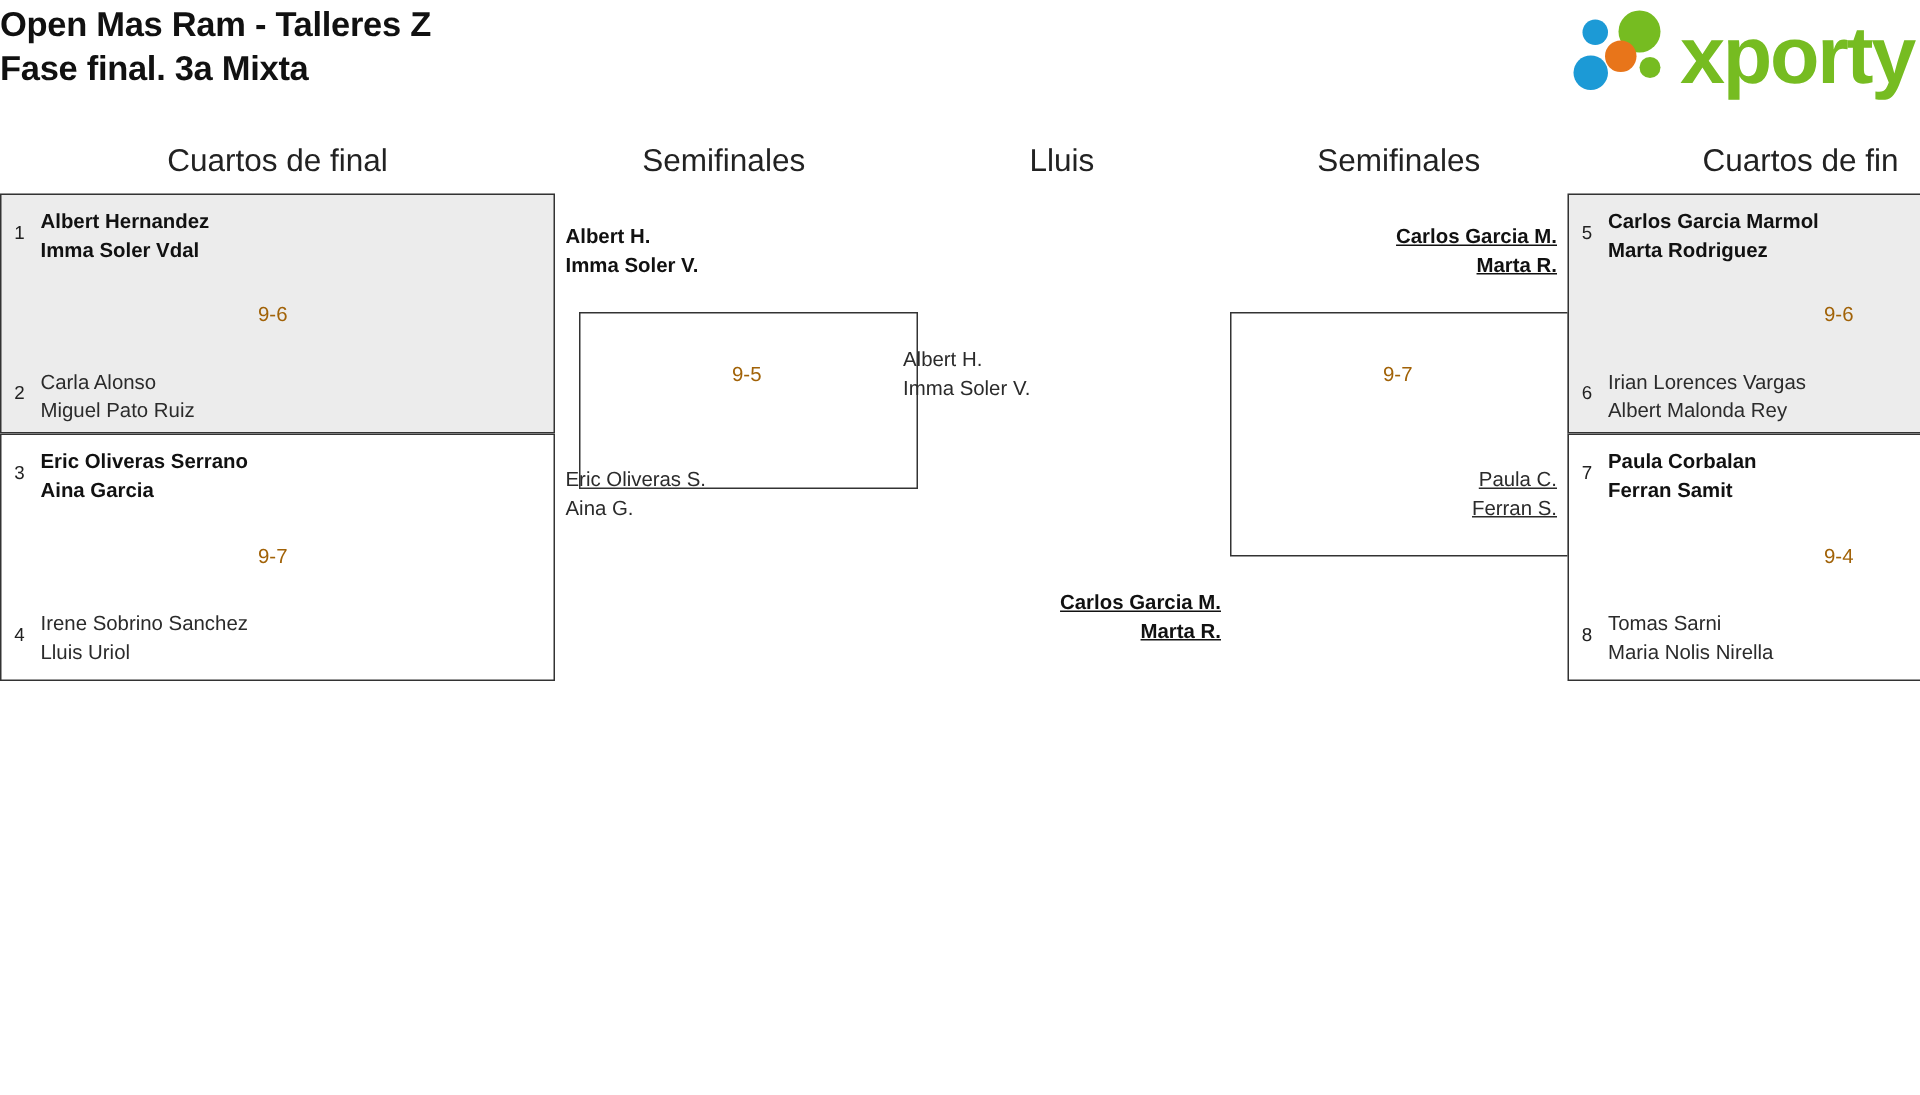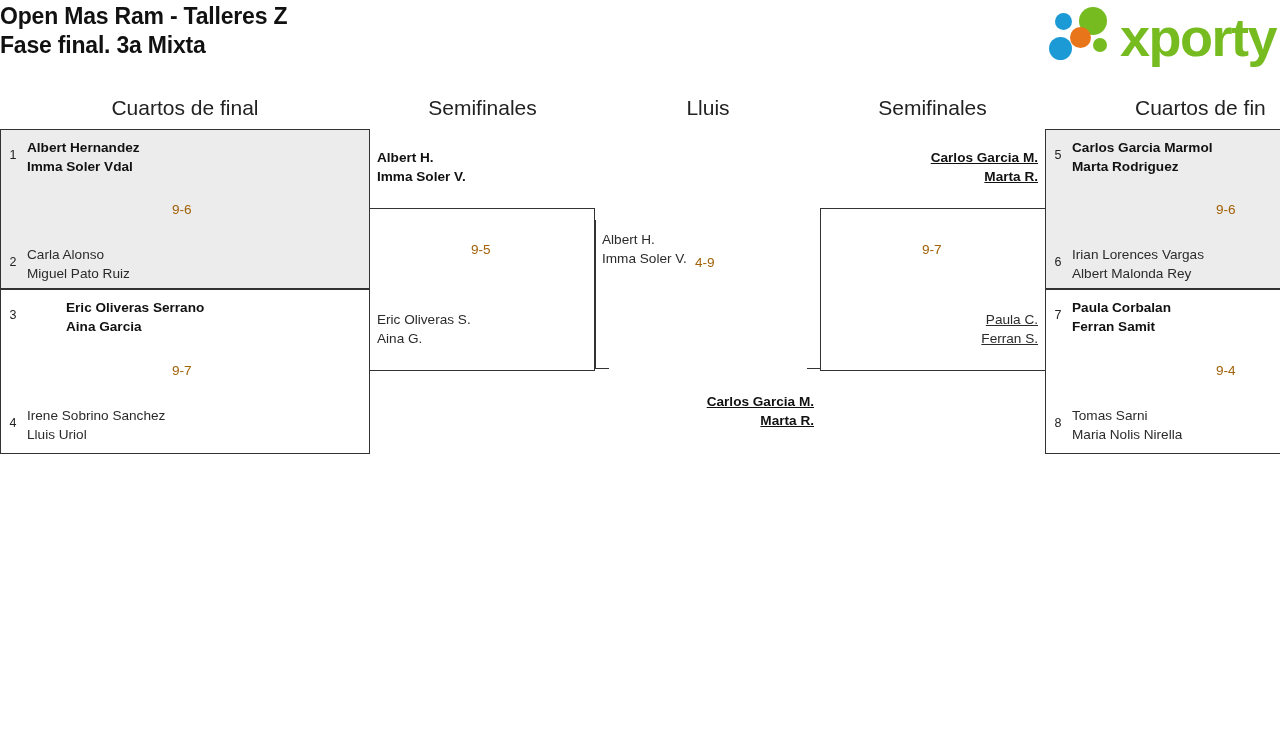--- a/index.html
+++ b/index.html
@@ -98,60 +98,53 @@
 
     <div class="seed" style="left:2px; top:125px;">2</div>
     <div class="pair" style="left:26px; top:116px;">
       <div>Carla Alonso</div>
       <div>Miguel Pato Ruiz</div>
     </div>
   </div>
 
   <div class="box" style="left:0px; top:289px; width:370px; height:165px;">
     <div class="seed" style="left:2px; top:18px;">3</div>
-    <div class="pair win" style="left:26px; top:9px;margin-left:39px;">
+    <div class="pair win" style="left:26px; top:9px;">
       <div>Eric Oliveras Serrano</div>
       <div>Aina Garcia</div>
     </div>
 
     <div class="score" style="left:171px; top:73px;">9-7</div>
 
     <div class="seed" style="left:2px; top:126px;">4</div>
     <div class="pair" style="left:26px; top:117px;">
       <div>Irene Sobrino Sanchez</div>
       <div>Lluis Uriol</div>
     </div>
   </div>
 
   <div class="pair win" style="left:377px; top:149px;">
     <div>Albert H.</div>
     <div>Imma Soler V.</div>
   </div>
 
-  <div class="box" style="left:369px; top:208px; width:226px; height:163px;">
+  <div class="box" style="left:386px; top:208px; width:226px; height:118px;">
     <div class="score" style="left:101px; top:33px;">9-5</div>
   </div>
 
   <div class="pair" style="left:377px; top:311px;">
     <div>Eric Oliveras S.</div>
     <div>Aina G.</div>
   </div>
 
   <div class="pair" style="left:602px; top:231px;">
     <div>Albert H.</div>
     <div>Imma Soler V.</div>
   </div>
 
-  <div style="position:absolute; left:595px; top:220px; width:226px; height:149px;">
-    <div class="stub" style="left:0px;   top:0px;  width:1px; height:149px;"></div>
-    <div class="stub" style="left:225px; top:0px;  width:1px; height:149px;"></div>
-    <div class="stub" style="left:0px;   top:148px; width:14px; height:1px;"></div>
-    <div class="stub" style="left:212px; top:148px; width:14px; height:1px;"></div>
-    <div class="score" style="left:100px; top:35px;">4-9</div>
-  </div>
 
   <div class="pair win right" style="left:594px; top:393px; width:220px;">
     <div>Carlos Garcia M.</div>
     <div>Marta R.</div>
   </div>
 
   <div class="pair win right" style="left:818px; top:149px; width:220px;">
     <div>Carlos Garcia M.</div>
     <div>Marta R.</div>
   </div>

